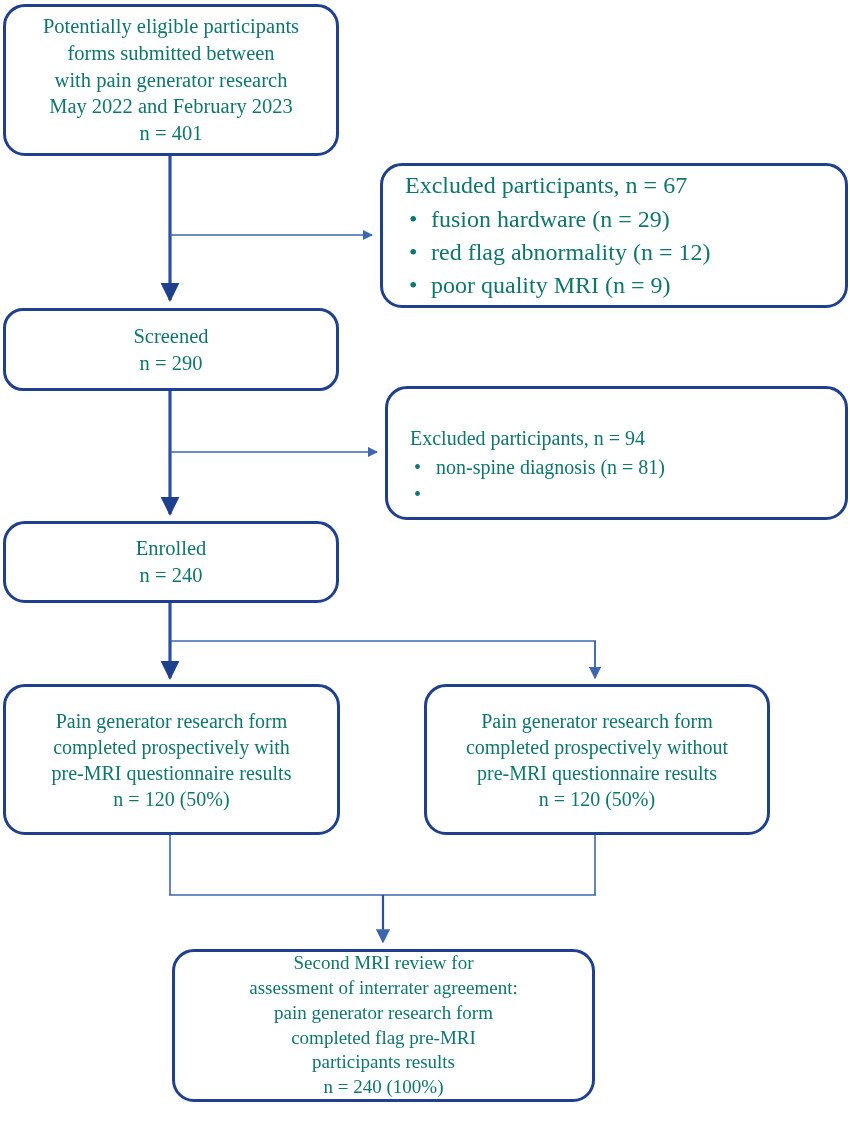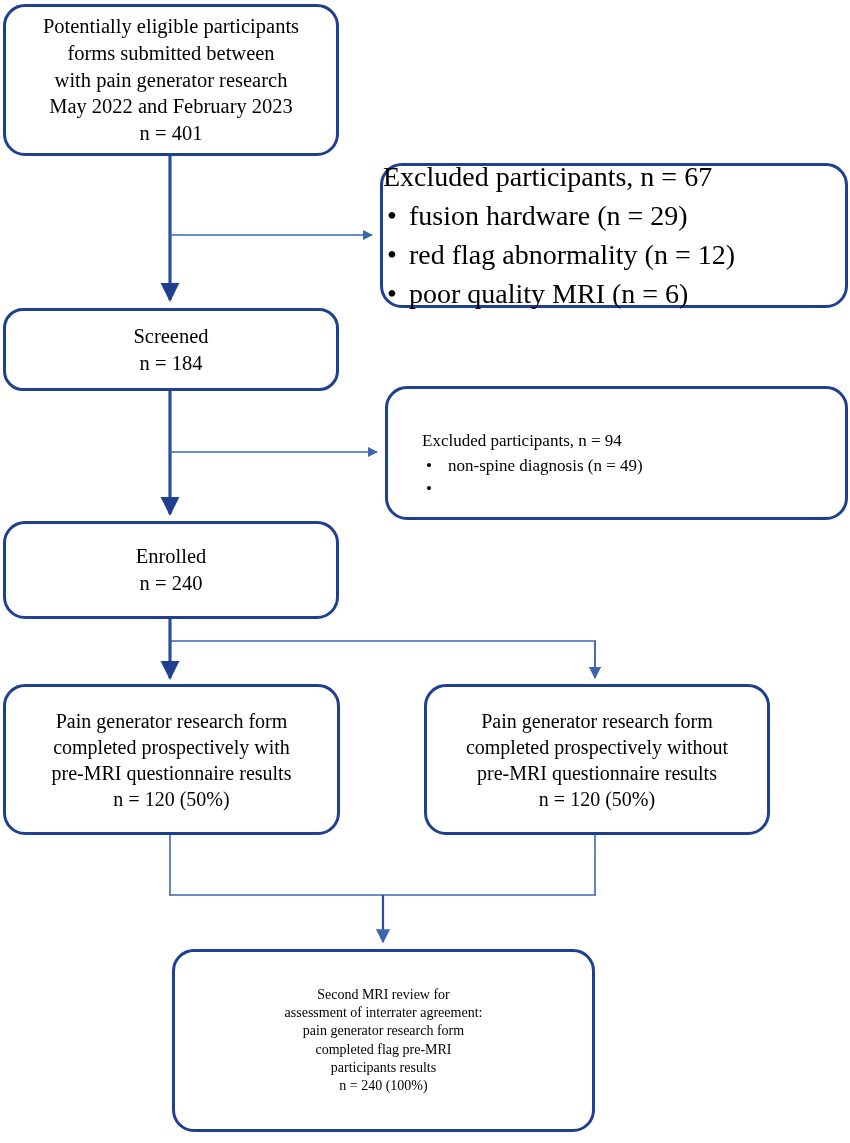--- a/index.html
+++ b/index.html
@@ -27,45 +27,45 @@
   }
   .node {
     position: absolute;
     box-sizing: border-box;
     border: 3.5px solid #1f3f8f;
     border-radius: 22px;
     background: #ffffff;
     display: flex;
     flex-direction: column;
     justify-content: center;
-    color: #000000;
+    color: #0f766e;
     z-index: 2;
   }
   .node.center {
     align-items: center;
     text-align: center;
   }
   .node.left-align {
     align-items: flex-start;
     text-align: left;
   }
   .node .line {
     display: block;
     line-height: 1.30;
     white-space: nowrap;
   }
   
   #node-eligible   { left: 3px;   top: 4px;   width: 336px; height: 152px; font-size: 20.5px; }
-  #node-excluded-1 { left: 380px; top: 163px; width: 468px; height: 145px; font-size: 28px; }
+  #node-excluded-1 { left: 380px; top: 163px; width: 468px; height: 145px; font-size: 24px; padding-left: 22px; }
   #node-screened   { left: 3px;   top: 308px; width: 336px; height: 83px;  font-size: 20.5px; border-radius: 20px; }
-  #node-excluded-2 { left: 385px; top: 386px; width: 463px; height: 134px; font-size: 17px; padding-left: 34px; }
-  #node-enrolled   { left: 3px;   top: 521px; width: 336px; height: 98px;  font-size: 20.5px; }
+  #node-excluded-2 { left: 385px; top: 386px; width: 463px; height: 134px; font-size: 20px; padding-left: 22px; }
+  #node-enrolled   { left: 3px;   top: 521px; width: 336px; height: 82px;  font-size: 20.5px; }
   #node-with-q     { left: 3px;   top: 684px; width: 337px; height: 151px; font-size: 20px; }
   #node-without-q  { left: 424px; top: 684px; width: 346px; height: 151px; font-size: 20px; }
-  #node-second-mri { left: 172px; top: 949px; width: 423px; height: 183px; font-size: 14px; }
+  #node-second-mri { left: 172px; top: 949px; width: 423px; height: 153px; font-size: 19px; }
 
   .bullet-list {
     list-style: none;
     margin: 0;
     padding: 0;
   }
   .bullet-list li {
     position: relative;
     padding-left: 26px;
     line-height: 1.38;
@@ -131,36 +131,36 @@
       <li>
         <span class="bullet-dot">•</span>
         <span>fusion hardware (n = 29)</span>
       </li>
       <li>
         <span class="bullet-dot">•</span>
         <span>red flag abnormality (n = 12)</span>
       </li>
       <li>
         <span class="bullet-dot">•</span>
-        <span>poor quality MRI (n = 6)</span>
+        <span>poor quality MRI (n = 9)</span>
       </li>
     </ul>
   </div>
 
   <div class="node center" id="node-screened">
     <span class="line">Screened</span>
-    <span class="line">n = 184</span>
+    <span class="line">n = 290</span>
   </div>
 
   <div class="node left-align" id="node-excluded-2">
     <span class="excl-head">Excluded participants, n = 94</span>
     <ul class="bullet-list">
       <li>
         <span class="bullet-dot">•</span>
-        <span>non-spine diagnosis (n = 49)</span>
+        <span>non-spine diagnosis (n = 81)</span>
       </li>
       <li>
         <span class="bullet-dot">•</span>
       </li>
     </ul>
   </div>
 
   <div class="node center" id="node-enrolled">
     <span class="line">Enrolled</span>
     <span class="line">n = 240</span>

